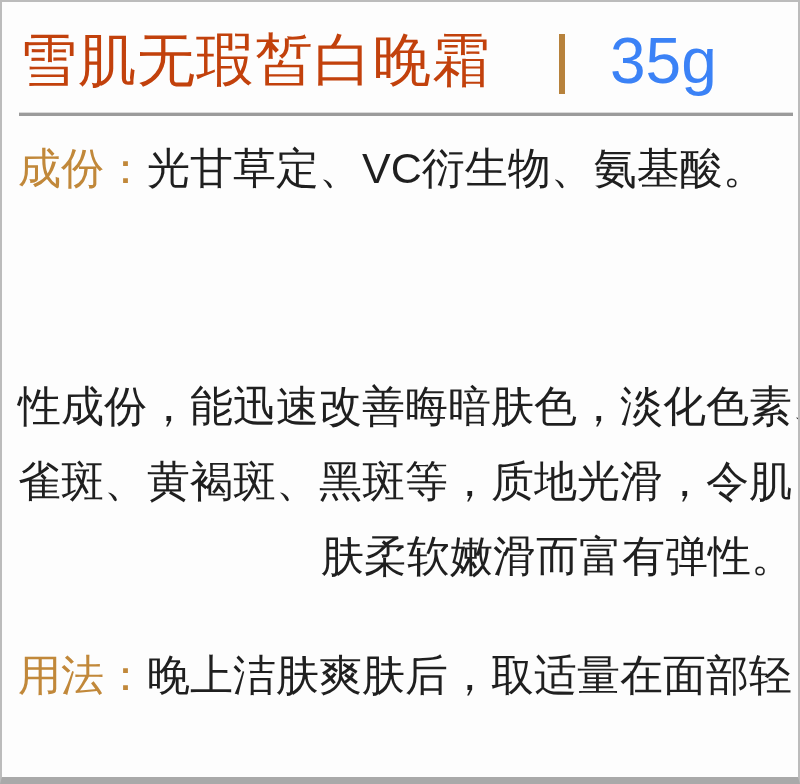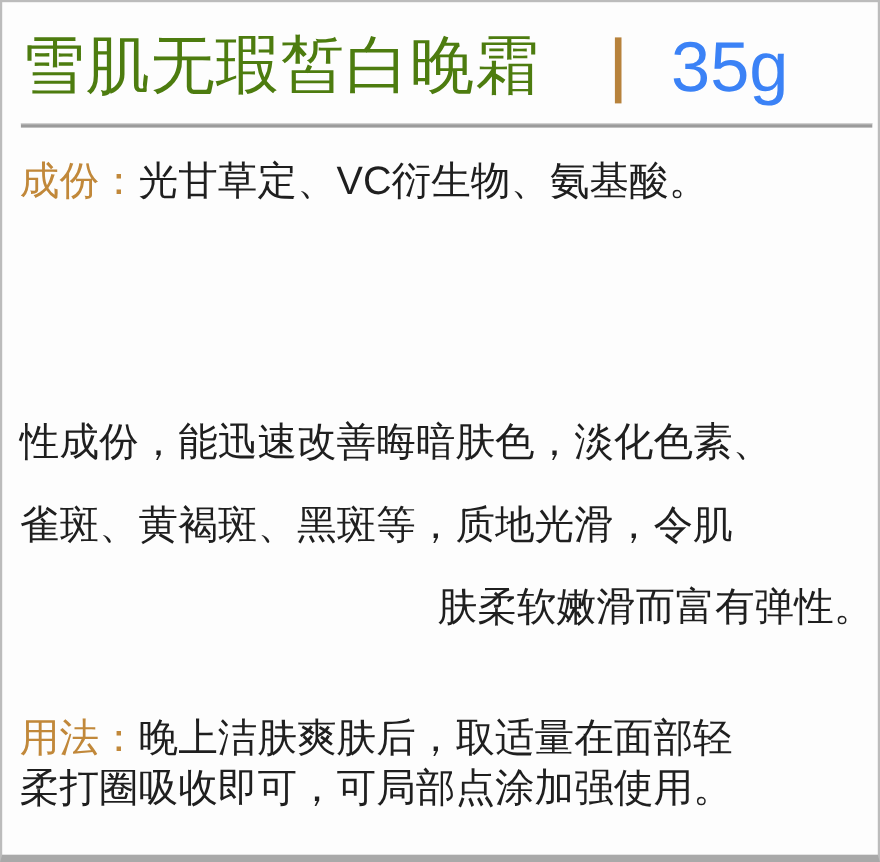--- a/index.html
+++ b/index.html
@@ -13,21 +13,21 @@
     border-bottom: 7px solid #a9a9a9;
     overflow: hidden;
     font-family: "Liberation Sans", sans-serif;
   }
   .title-text {
     position: absolute;
     left: 17px;
     top: 26px;
     font-size: 58px;
     line-height: 1.1;
-    color: #4d7c0f;
+    color: #c2410c;
     letter-spacing: 1px;
     white-space: nowrap;
   }
   .title-sep {
     position: absolute;
     left: 557px;
     top: 32px;
     width: 6px;
     height: 60px;
     background: #b7823c;
@@ -48,21 +48,21 @@
     width: 774px;
     height: 4px;
     background: #9b9b9b;
     border-top: 1px solid #d9d9d9;
     box-sizing: border-box;
   }
   .line {
     position: absolute;
     left: 16px;
     width: 776px;
-    font-size: 36px;
+    font-size: 43px;
     line-height: 1.18;
     color: #1f1f1f;
     white-space: nowrap;
   }
   .label {
     color: #c1883a;
   }
   .l-ing  { top: 141px; }
   .l-eff1 { top: 229px; }
   .l-eff2 { top: 304px; }
@@ -87,15 +87,14 @@
     <span class="label">成份：</span><span>光甘草定、VC衍生物、氨基酸。</span>
   </div>
 
   <div class="line l-eff3">性成份，能迅速改善晦暗肤色，淡化色素、</div>
   <div class="line l-eff4">雀斑、黄褐斑、黑斑等，质地光滑，令肌</div>
   <div class="line l-eff5">肤柔软嫩滑而富有弹性。</div>
 
   <div class="line l-use1">
     <span class="label">用法：</span><span>晚上洁肤爽肤后，取适量在面部轻</span>
   </div>
-  <div class="line l-use2">柔打圈吸收即可，可局部点涂加强使用。</div>
 
 </div>
 
 </body></html>

